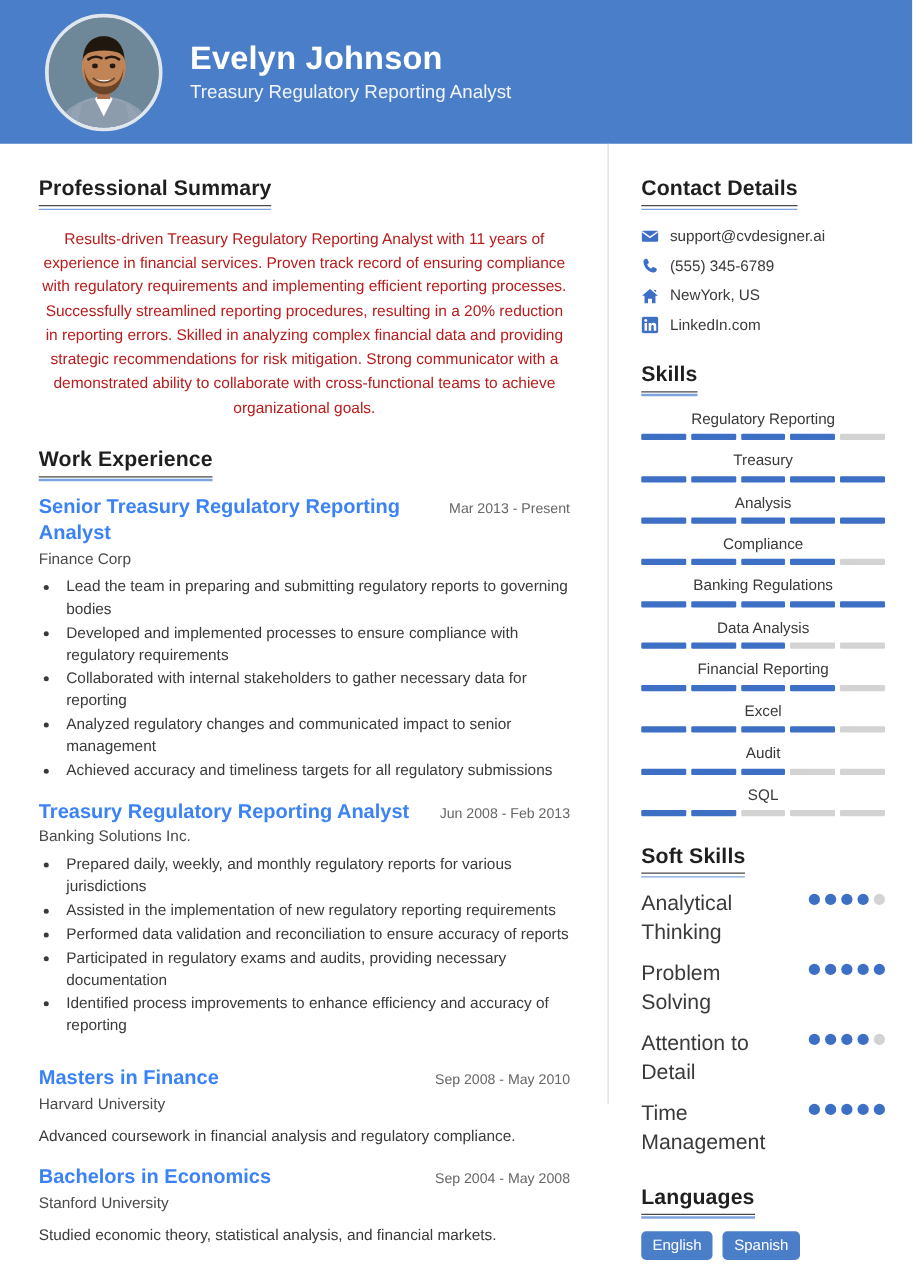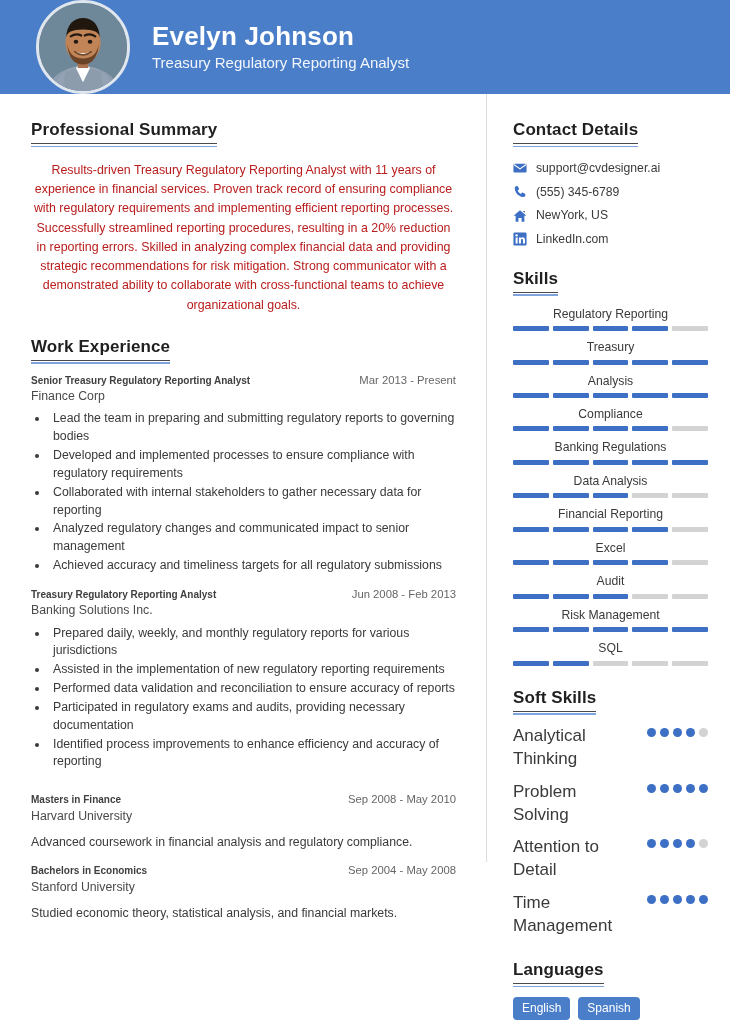--- a/index.html
+++ b/index.html
@@ -13,21 +13,21 @@
   .page {
     position: relative;
     width: 730px;
     height: 1024px;
     background: #ffffff;
     overflow: hidden;
   }
 
   
   .header {
-    height: 94px;
+    height: 115px;
     background: #4a7ec9;
     display: flex;
     align-items: center;
     padding-left: 36px;
     gap: 22px;
   }
   .avatar {
     width: 94px;
     height: 94px;
     border-radius: 50%;
@@ -104,25 +104,24 @@
 
   
   .entry { margin-bottom: 13px; }
   .entry-top {
     display: flex;
     justify-content: space-between;
     align-items: baseline;
     gap: 10px;
   }
   .entry-title {
-    font-size: 10px;
+    font-size: 16px;
     font-weight: bold;
-    color: #404040;
+    color: #3b82f6;
     line-height: 1.35;
-    text-align: center;
   }
   .entry-date {
     font-size: 11.3px;
     color: #666666;
     white-space: nowrap;
     flex: 0 0 auto;
   }
   .entry-org {
     font-size: 12.3px;
     color: #4a4a4a;
@@ -456,30 +455,20 @@
               <div class="skill-name">Audit</div>
               <div class="skill-bar">
                 <div class="seg on"></div>
                 <div class="seg on"></div>
                 <div class="seg on"></div>
                 <div class="seg"></div>
                 <div class="seg"></div>
               </div>
             </div>
             <div class="skill">
-              <div class="skill-name">Risk Management</div>
-              <div class="skill-bar">
-                <div class="seg on"></div>
-                <div class="seg on"></div>
-                <div class="seg on"></div>
-                <div class="seg on"></div>
-                <div class="seg on"></div>
-              </div>
-            </div>
-            <div class="skill">
               <div class="skill-name">SQL</div>
               <div class="skill-bar">
                 <div class="seg on"></div>
                 <div class="seg on"></div>
                 <div class="seg"></div>
                 <div class="seg"></div>
                 <div class="seg"></div>
               </div>
             </div>
           </div>

